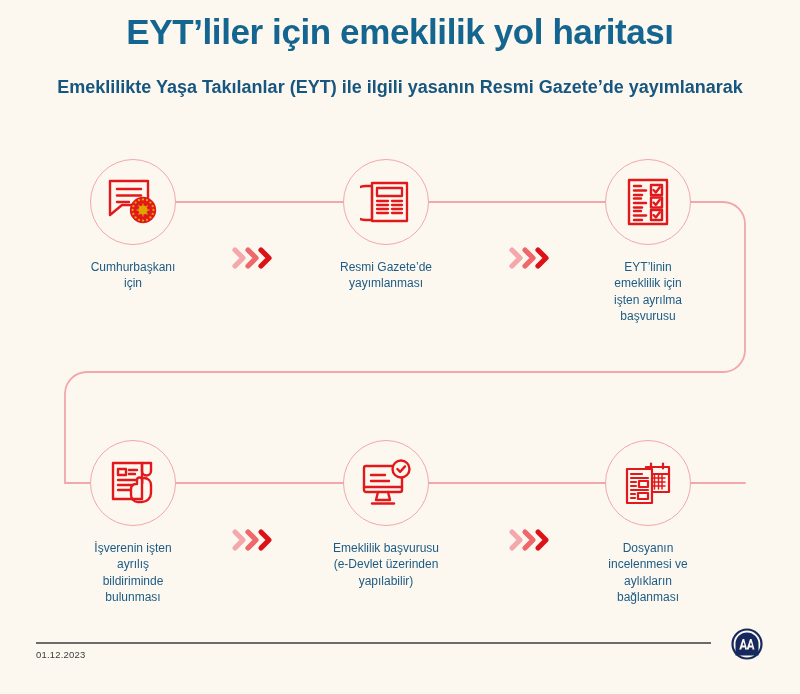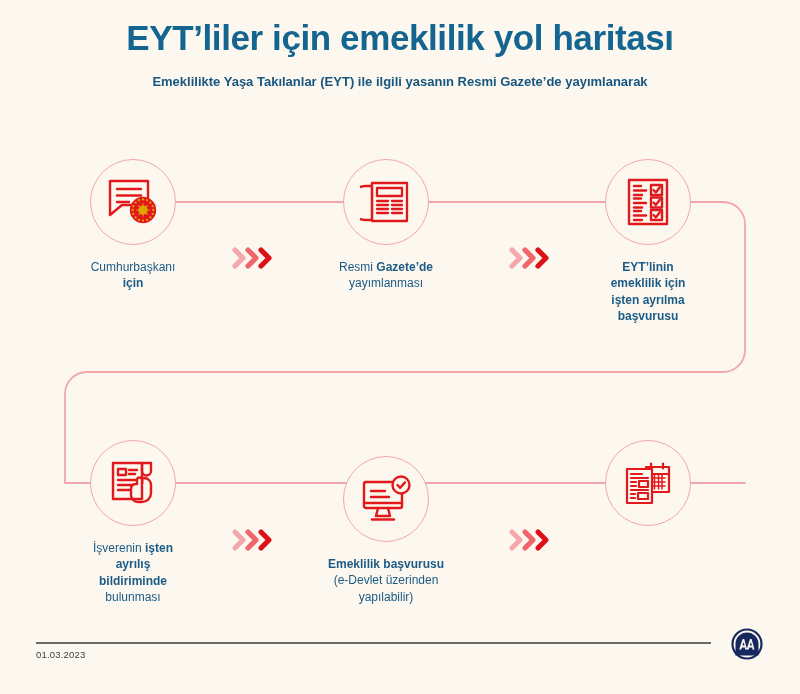--- a/index.html
+++ b/index.html
@@ -23,33 +23,33 @@
 
   
   .header {
     position: absolute;
     left: 0;
     top: 0;
     width: 800px;
     text-align: center;
   }
   .title {
-    margin: 0;
-    padding-top: 18px;
+    margin: 8px;
+    padding-top: 4px;
     font-size: 35px;
     font-weight: bold;
     color: #14658f;
     letter-spacing: -0.4px;
     line-height: 1.12;
   }
   .subtitle {
     margin: 0 auto;
     padding-top: 14px;
     width: 716px;
-    font-size: 13px;
+    font-size: 18px;
     font-weight: 600;
     color: #17567f;
     line-height: 1.62;
   }
 
   
   .connector {
     position: absolute;
     left: 0;
     top: 0;
@@ -79,21 +79,21 @@
     z-index: 3;
   }
   .icon-circle svg { display: block; }
   .step-label {
     margin-top: 14px;
     font-size: 12px;
     color: #1b5b86;
     line-height: 1.36;
     font-weight: 400;
   }
-  .step-label b { font-weight: bold; }
+  .step-label b { font-weight: normal; }
 
   
   .arrows {
     position: absolute;
     display: flex;
     align-items: center;
     gap: 1px;
     z-index: 3;
   }
   .arrows svg { display: block; }
@@ -286,21 +286,21 @@
   <div class="arrows" style="left:231px; top:527px;">
     <svg width="46" height="26" viewBox="0 0 46 26" xmlns="http://www.w3.org/2000/svg">
       <g fill="none" stroke-width="5.2" stroke-linecap="round" stroke-linejoin="round">
         <polyline points="4,5 12,13 4,21" stroke="#f4a8ac"></polyline>
         <polyline points="17,5 25,13 17,21" stroke="#ef666b"></polyline>
         <polyline points="30,5 38,13 30,21" stroke="#dc1219"></polyline>
       </g>
     </svg>
   </div>
 
-  <div class="step" style="left:286px; top:456px;">
+  <div class="step" style="left:286px; top:440px;">
     <div class="icon-circle">
       <span>
         <svg width="54" height="50" viewBox="0 0 54 50" xmlns="http://www.w3.org/2000/svg">
           <g fill="none" stroke="#e2191c" stroke-width="2.4" stroke-linejoin="round" stroke-linecap="round">
             <rect x="5" y="8" width="38" height="26" rx="2"></rect>
             <line x1="12" y1="17" x2="26" y2="17"></line>
             <line x1="12" y1="23" x2="30" y2="23"></line>
             <line x1="5" y1="29" x2="43" y2="29"></line>
             <path d="M19 34 L17 42 H31 L29 34"></path>
             <line x1="13" y1="45.5" x2="35" y2="45.5"></line>
@@ -349,25 +349,26 @@
             <line x1="9" y1="24" x2="14" y2="24"></line>
             <line x1="9" y1="28" x2="14" y2="28"></line>
             <line x1="9" y1="32" x2="26" y2="32"></line>
             <rect x="16" y="35" width="10" height="6"></rect>
             <line x1="9" y1="36" x2="13" y2="36"></line>
             <line x1="9" y1="40" x2="13" y2="40"></line>
           </g>
         </svg>
       </span>
     </div>
+    <div class="step-label">Dosyanın<br><b>incelenmesi ve<br>aylıkların</b><br>bağlanması</div>
   </div>
 
   <div class="footer">
     <div class="footer-rule"></div>
-    <div class="footer-date">01.03.2023</div>
+    <div class="footer-date">01.12.2023</div>
     <div class="footer-logo">
       <svg width="34" height="34" viewBox="0 0 34 34" xmlns="http://www.w3.org/2000/svg">
         <circle cx="17" cy="17" r="14.5" fill="none" stroke="#16295e" stroke-width="2.2"></circle>
         <path d="M17 5.5 A11.5 11.5 0 0 0 5.5 17 L5.5 28.5 L28.5 28.5 L28.5 17 A11.5 11.5 0 0 0 17 5.5 Z" fill="#16295e"></path>
         <g fill="#fdf8ef">
           <path d="M12.6 12 L9.2 22.5 L11.3 22.5 L11.9 20.4 L15.0 20.4 L15.0 18.6 L12.4 18.6 L13.5 14.9 L14.6 18.6 L15.0 18.6 L15.0 22.5 L17.1 22.5 L14.2 12 Z"></path>
           <path d="M20.0 12 L16.6 22.5 L18.7 22.5 L19.3 20.4 L22.4 20.4 L22.4 18.6 L19.8 18.6 L20.9 14.9 L22.0 18.6 L22.4 18.6 L22.4 22.5 L24.5 22.5 L21.6 12 Z"></path>
         </g>
       </svg>
     </div>

